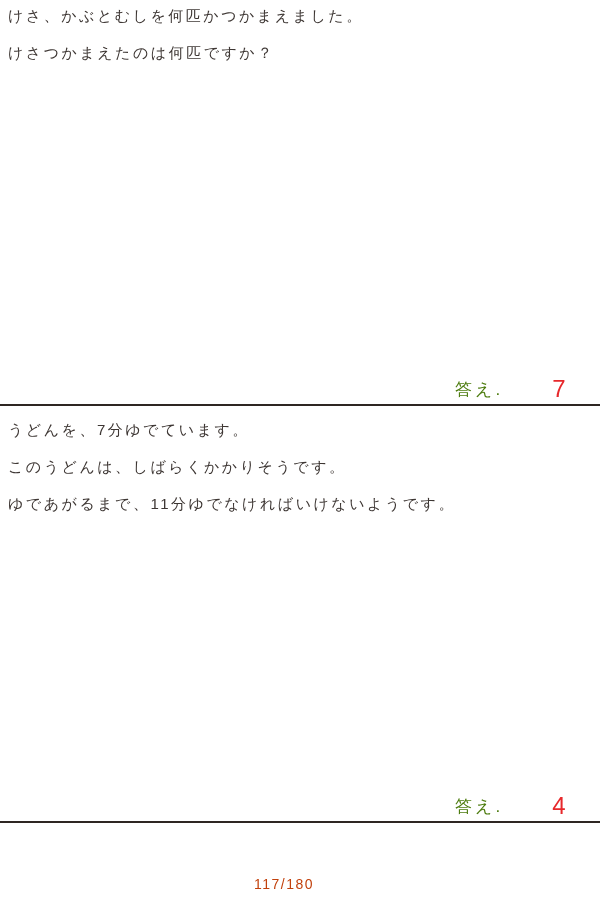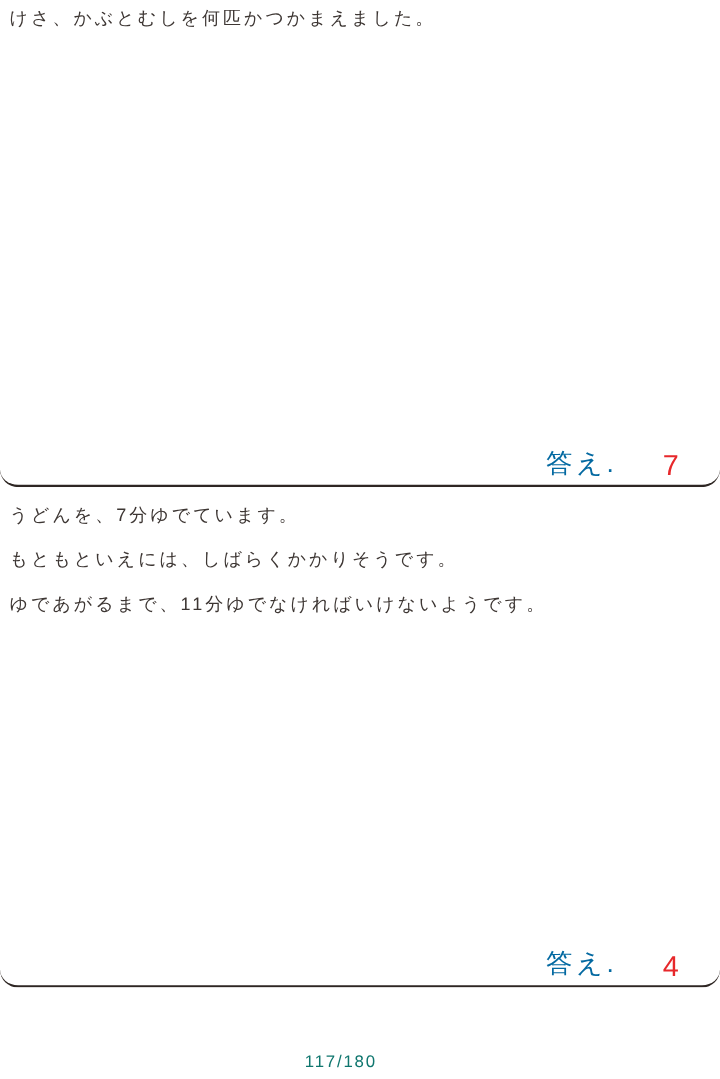--- a/index.html
+++ b/index.html
@@ -13,40 +13,39 @@
     height: 899px;
     background: #ffffff;
     font-family: "Liberation Sans", sans-serif;
     overflow: hidden;
     box-sizing: border-box;
   }
   .problem {
     position: relative;
     box-sizing: border-box;
     border-bottom: 2px solid #2e2623;
-    border-radius: 15px;
   }
   .problem-1 { height: 406px; padding-top: 5px; }
   .problem-2 { height: 417px; padding-top: 13px; }
   .problem p {
     margin: 0 0 15px 0;
     padding-left: 8px;
     font-size: 15px;
     line-height: 22px;
     letter-spacing: 2.5px;
     color: #3d3633;
     white-space: nowrap;
   }
   .answer-label {
     position: absolute;
     left: 455px;
     bottom: 3px;
-    font-size: 22px;
+    font-size: 17px;
     letter-spacing: 3px;
-    color: #0369a1;
+    color: #4d7c0f;
   }
   .answer-value {
     position: absolute;
     left: 544px;
     bottom: 3px;
     width: 30px;
     text-align: center;
     font-size: 24px;
     line-height: 24px;
     color: #e7282b;
@@ -57,47 +56,48 @@
     right: 0;
     bottom: 0;
     height: 77px;
   }
   .page-number {
     position: absolute;
     left: 254px;
     bottom: 7px;
     font-size: 14px;
     letter-spacing: 1.5px;
-    color: #0f766e;
+    color: #c2410c;
   }
   .copyright-block {
     position: absolute;
     right: 12px;
     top: 38px;
     text-align: right;
     font-size: 13px;
     line-height: 16px;
     color: #6e6e6e;
     letter-spacing: 0.3px;
   }
 </style>
 </head>
 <body>
 
 <div class="page">
 
   <section class="problem problem-1">
     <p>けさ、かぶとむしを何匹かつかまえました。</p>
+    <p>けさつかまえたのは何匹ですか？</p>
     <span class="answer-label">答え.</span>
     <span class="answer-value">7</span>
   </section>
 
   <section class="problem problem-2">
     <p>うどんを、7分ゆでています。</p>
-    <p>もともといえには、しばらくかかりそうです。</p>
+    <p>このうどんは、しばらくかかりそうです。</p>
     <p>ゆであがるまで、11分ゆでなければいけないようです。</p>
     <span class="answer-label">答え.</span>
     <span class="answer-value">4</span>
   </section>
 
   <footer class="footer">
     <div class="page-number">117/180</div>
     <div class="copyright-block">
     </div>
   </footer>

